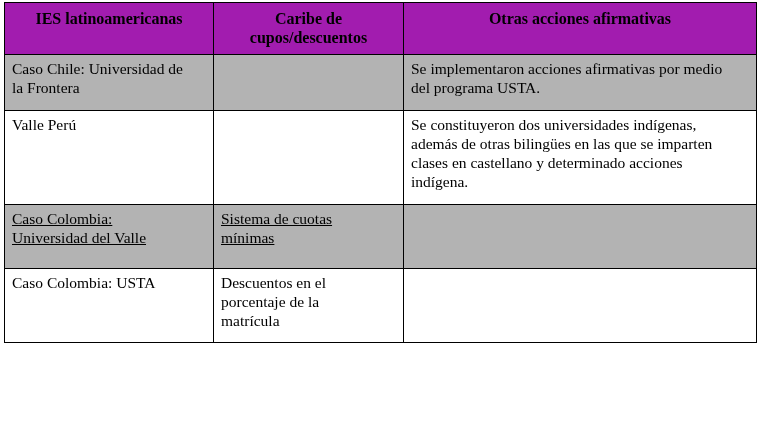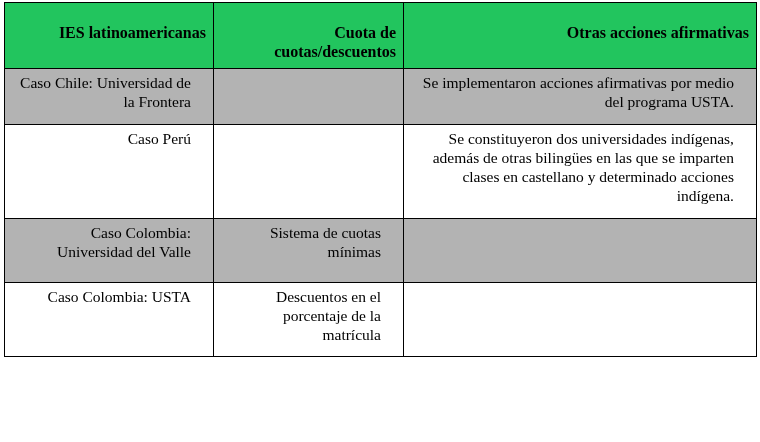--- a/index.html
+++ b/index.html
@@ -29,70 +29,70 @@
   table.doc-table col.c1 { width: 190px; }
   table.doc-table col.c2 { width: 353px; }
 
   table.doc-table th,
   table.doc-table td {
     border: 1px solid #000000;
     vertical-align: top;
     padding: 5px 22px 6px 7px;
     font-size: 15.5px;
     line-height: 1.22;
-    text-align: right;
   }
   table.doc-table thead th {
-    background: #22c55e;
+    background: #a21caf;
+    text-align: center;
     font-weight: bold;
     font-size: 16px;
-    padding: 20px 7px 7px 7px;
+    padding: 6px 7px 7px 7px;
     line-height: 1.2;
   }
   tr.shaded td {
     background: #b3b3b3;
   }
   tr.plain td {
     background: #ffffff;
   }
   td.cell-empty {
     
   }
   .r0 td { height: 44px; }
   .r1 td { height: 82px; }
   .r2 td { height: 72px; }
   .r3 td { height: 52px; }
-  .r4 td { height: 52px; }
+  .r4 td { height: 52px; text-decoration: underline; }
   .r5 td { height: 62px; }
 </style>
 </head>
 <body>
 
 <div id="table-wrap">
   <table class="doc-table">
     <colgroup>
       <col class="c0">
       <col class="c1">
       <col class="c2">
     </colgroup>
     <thead>
       <tr>
         <th>IES latinoamericanas</th>
-        <th>Cuota de cuotas/descuentos</th>
+        <th>Caribe de cupos/descuentos</th>
         <th>Otras acciones afirmativas</th>
       </tr>
     </thead>
     <tbody>
       <tr class="shaded r0">
         <td>Caso Chile: Universidad de la Frontera</td>
         <td class="cell-empty"></td>
         <td>Se implementaron acciones afirmativas por medio del programa USTA.</td>
       </tr>
       <tr class="plain r1">
-        <td>Caso Perú</td>
+        <td>Valle Perú</td>
         <td class="cell-empty"></td>
         <td>Se constituyeron dos universidades indígenas, además de otras bilingües en las que se imparten clases en castellano y determinado acciones indígena.</td>
       </tr>
       <tr class="shaded r4">
         <td>Caso Colombia: Universidad del Valle</td>
         <td>Sistema de cuotas mínimas</td>
         <td class="cell-empty"></td>
       </tr>
       <tr class="plain r5">
         <td>Caso Colombia: USTA</td>

